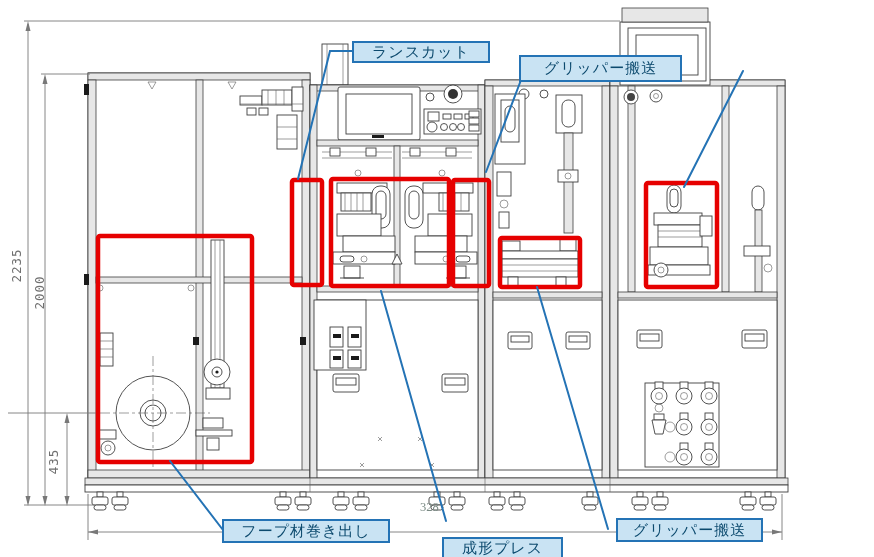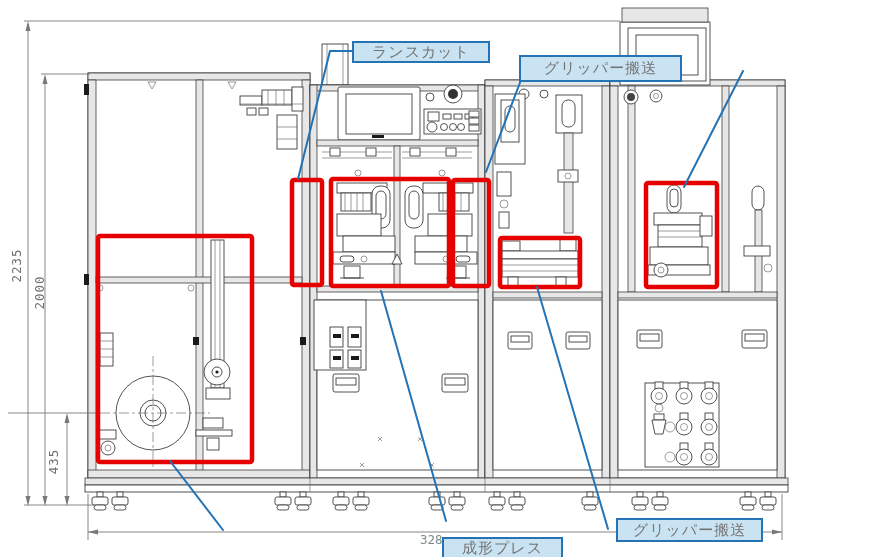--- a/index.html
+++ b/index.html
@@ -13,21 +13,21 @@
   .ln{fill:none;stroke:#3f3f3f;stroke-width:0.9;}
   .thin{fill:none;stroke:#5a5a5a;stroke-width:0.6;}
   .blk{fill:#1a1a1a;stroke:none;}
   .dim{fill:none;stroke:#787878;stroke-width:0.9;}
   .dimf{fill:#787878;stroke:none;}
   .red{fill:none;stroke:#e60000;stroke-width:4.5;}
   .blue{fill:none;stroke:#2473b5;stroke-width:2;stroke-linecap:round;}
 
   
   .callout{position:absolute;z-index:4;box-sizing:border-box;
-           background:#c9e3f3;border:2px solid #2473b5;color:#737373;
+           background:#c9e3f3;border:2px solid #2473b5;color:#0c4a6e;
            display:flex;align-items:center;justify-content:center;
            font-size:15px;letter-spacing:1px;white-space:nowrap;}
 
   
   .vdim{position:absolute;z-index:2;color:#707070;text-align:center;
         font-family:"DejaVu Sans Mono",monospace;font-size:12.5px;letter-spacing:1px;
         width:60px;transform:rotate(-90deg);transform-origin:center;}
   .hdim{position:absolute;z-index:2;color:#7a8a84;
         font-family:"DejaVu Sans Mono",monospace;font-size:12.5px;}
 </style>
@@ -424,19 +424,20 @@
       <path class="blue" d="M743,71 L684,187"></path>
       <path class="blue" d="M381,291 L446,521"></path>
       <path class="blue" d="M170,461 L223,530"></path>
       <path class="blue" d="M537,287 L608,529"></path>
     </g>
   </svg>
 
   <div class="vdim" style="left:-14px;top:258px;">2235</div>
   <div class="vdim" style="left:9px;top:285px;">2000</div>
   <div class="vdim" style="left:33px;top:454px;width:40px;">435</div>
-  <div class="hdim" style="left:420px;top:532px;">328</div>
+  <div class="hdim" style="left:420px;top:500px;font-family:Liberation Serif, serif;">328</div>
 
   <div class="callout" style="left:352px;top:41px;width:138px;height:22px;">ランスカット</div>
   <div class="callout" style="left:519px;top:55px;width:163px;height:27px;">グリッパー搬送</div>
+  <div class="callout" style="left:222px;top:519px;width:168px;height:24px;">フープ材巻き出し</div>
   <div class="callout" style="left:442px;top:499px;width:121px;height:22px;margin-top:38px;">成形プレス</div>
   <div class="callout" style="left:616px;top:518px;width:147px;height:24px;">グリッパー搬送</div>
 </div>
 
 </body></html>

